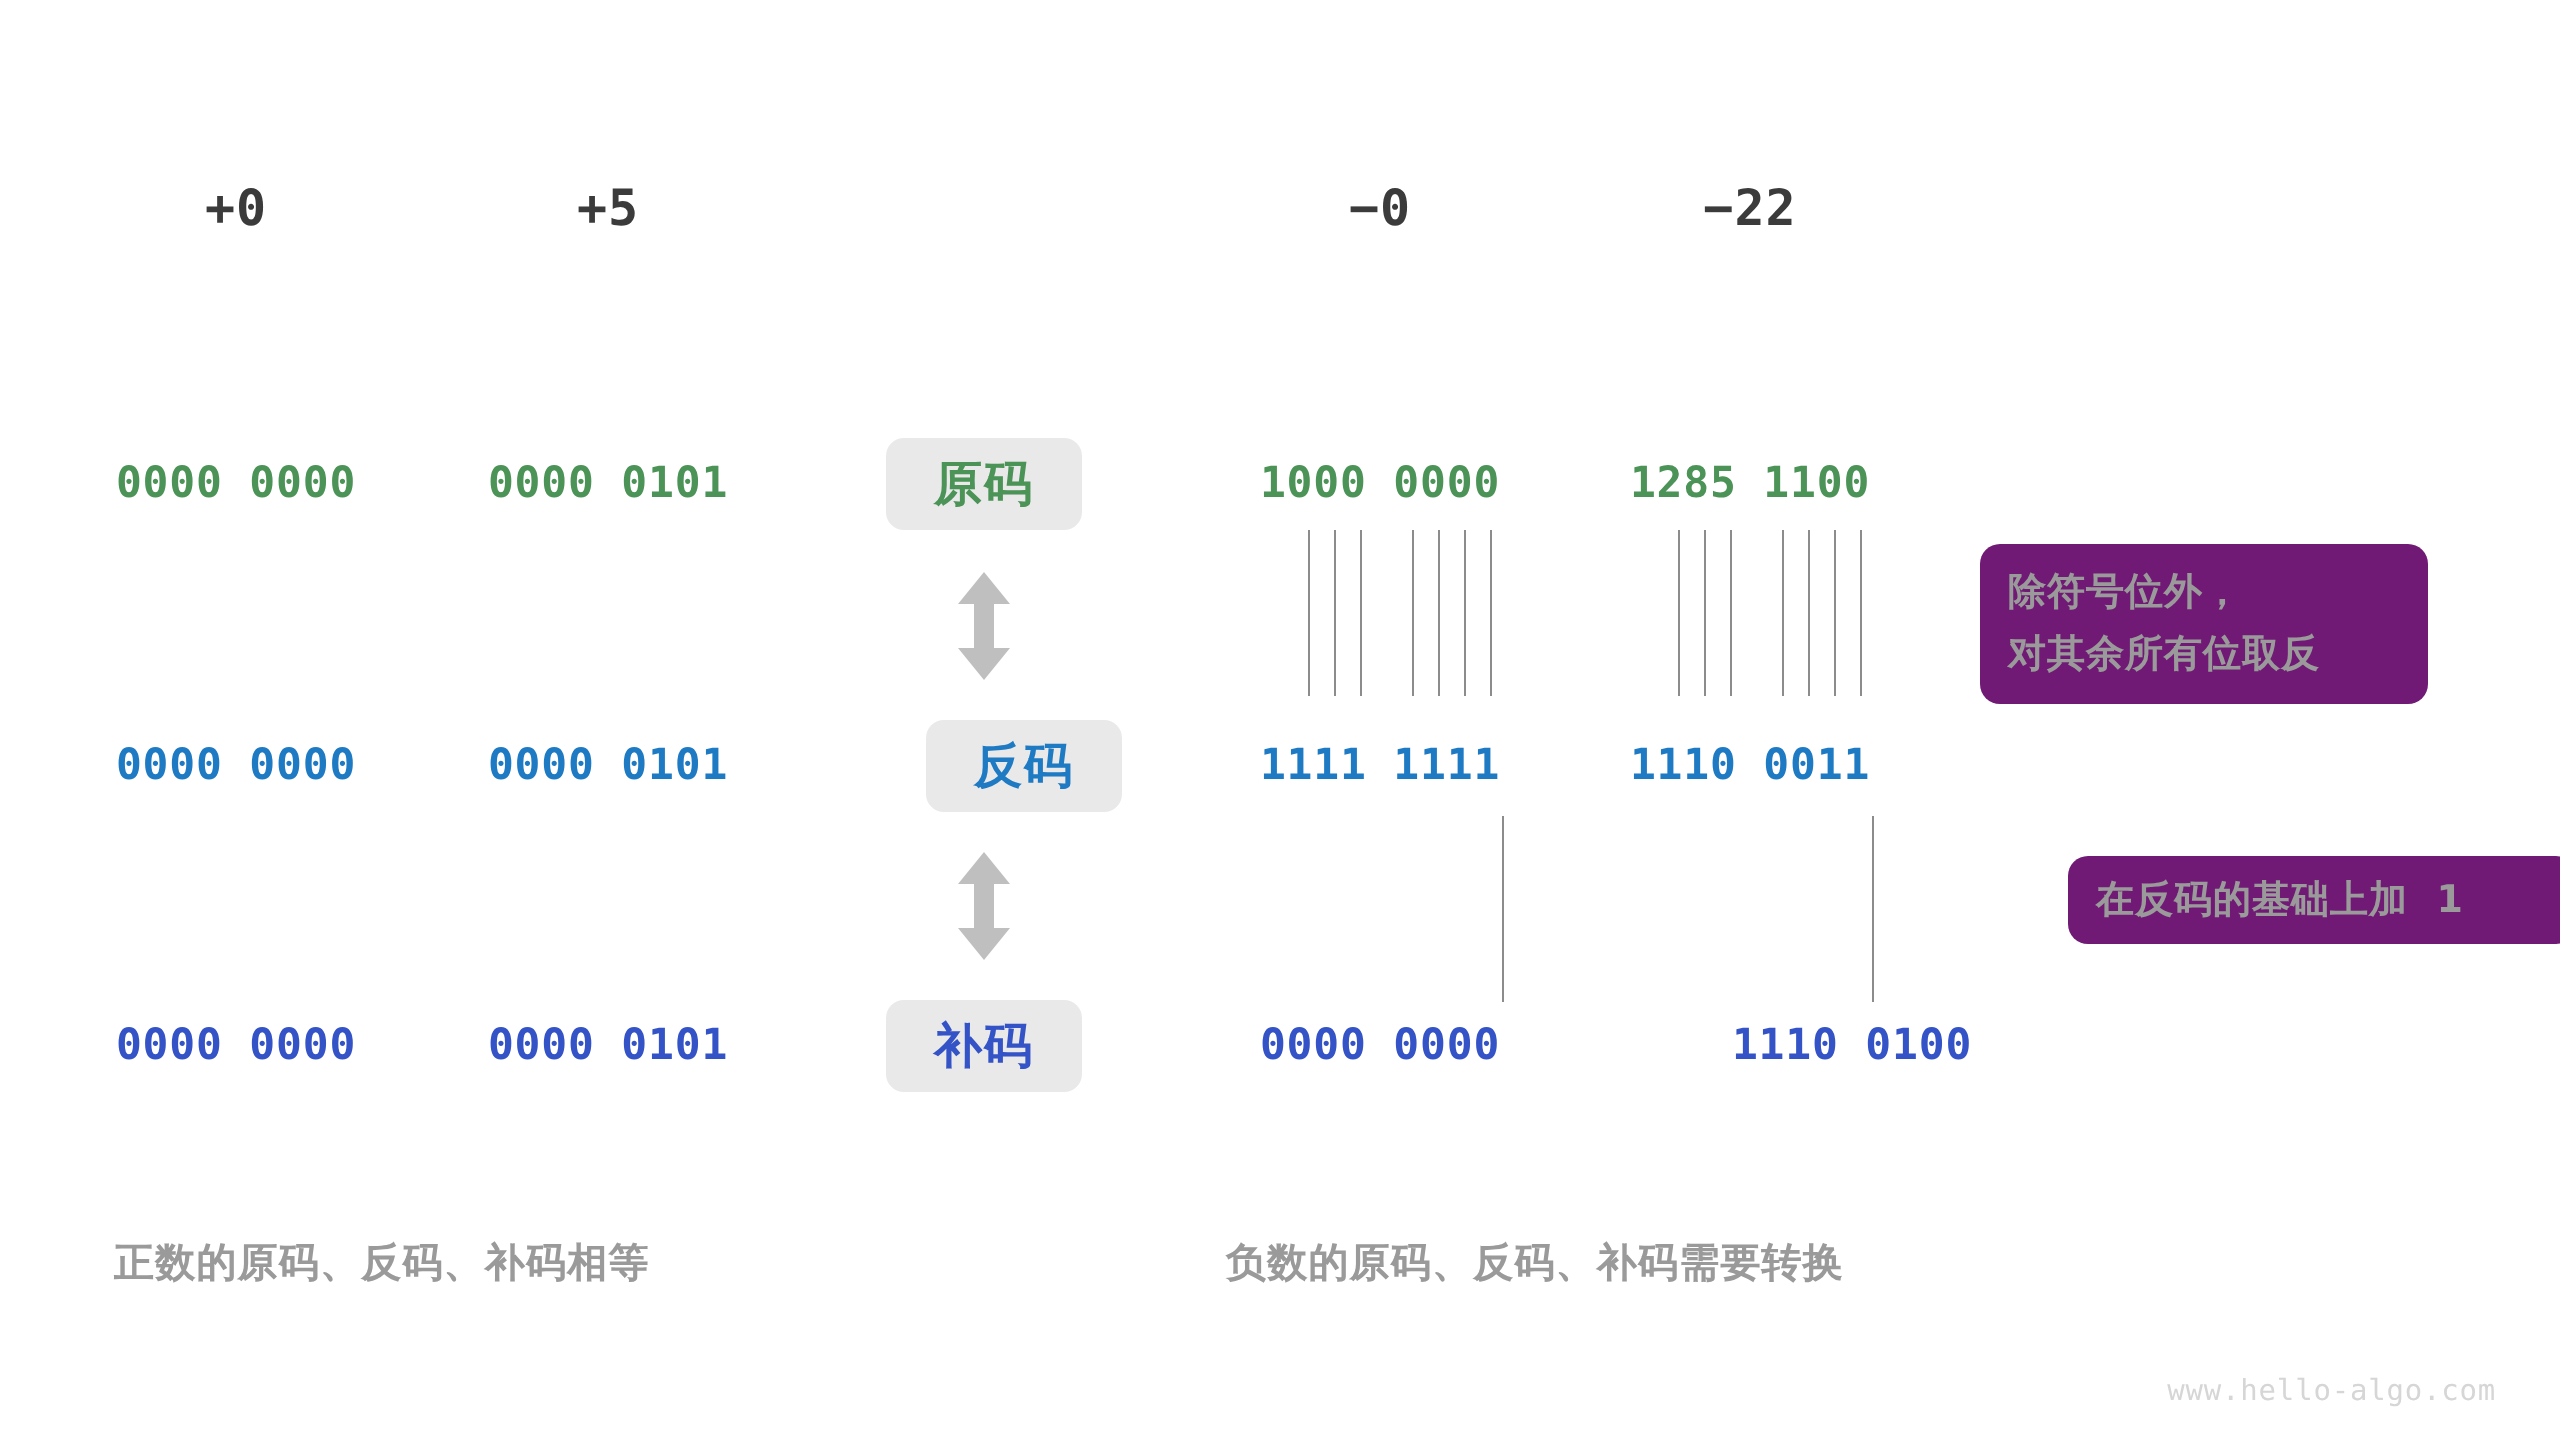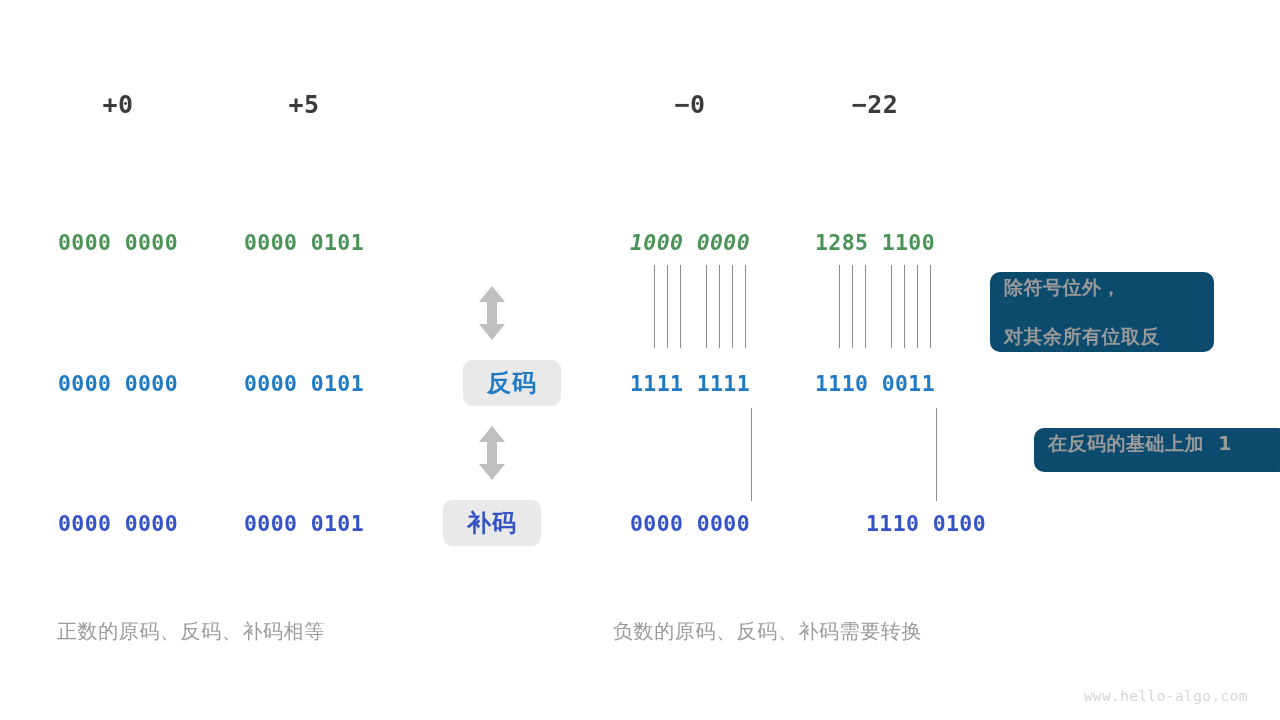--- a/index.html
+++ b/index.html
@@ -78,50 +78,50 @@
   
   .conn {
     position: absolute;
     width: 1.4px;
     background: #8c8c8c;
   }
 
   
   .note {
     position: absolute;
-    background: #0c4a6e;
+    background: #701a75;
     border-radius: 10px;
     color: #9a9a9a;
     font-size: 19px;
     font-weight: bold;
     line-height: 31px;
     letter-spacing: 0.5px;
     display: flex;
     flex-direction: column;
-    justify-content: space-between;
+    justify-content: center;
     box-sizing: border-box;
   }
   .note-1 {
     left: 990px; top: 272px;
     width: 224px; height: 80px;
     padding: 0 0 0 14px;
   }
   .note-2 {
     left: 990px; top: 428px;
     width: 254px; height: 44px;
     padding: 0 0 0 14px;
     margin-left: 44px;
   }
 
   
   .caption {
     position: absolute;
     color: #9a9a9a;
     font-size: 20px;
-    font-weight: normal;
+    font-weight: bold;
     letter-spacing: 0.6px;
     white-space: nowrap;
   }
 
   
   .watermark {
     position: absolute;
     right: 32px;
     bottom: 16px;
     color: #d6d6d6;
@@ -136,23 +136,24 @@
 <div class="stage">
 
   <div class="cell num-label" style="left:118px; top:104px;">+0</div>
   <div class="cell num-label" style="left:304px; top:104px;">+5</div>
   <div class="cell num-label" style="left:690px; top:104px;">−0</div>
   <div class="cell num-label" style="left:875px; top:104px;">−22</div>
 
 
   <div class="cell binary c-green" style="left:118px; top:242px;">0000 0000</div>
   <div class="cell binary c-green" style="left:304px; top:242px;">0000 0101</div>
-  <div class="cell binary c-green" style="left:690px; top:242px;font-style:italic;">1000 0000</div>
+  <div class="cell binary c-green" style="left:690px; top:242px;">1000 0000</div>
   <div class="cell binary c-green" style="left:875px; top:242px;">1285 1100</div>
 
+  <div class="badge" style="left:492px; top:242px; color:#4b9356;">原码</div>
 
   <div class="conn" style="left:654px;  top:265px; height:83px;"></div>
   <div class="conn" style="left:667px;  top:265px; height:83px;"></div>
   <div class="conn" style="left:680px;  top:265px; height:83px;"></div>
   <div class="conn" style="left:706px;  top:265px; height:83px;"></div>
   <div class="conn" style="left:719px;  top:265px; height:83px;"></div>
   <div class="conn" style="left:732px;  top:265px; height:83px;"></div>
   <div class="conn" style="left:745px;  top:265px; height:83px;"></div>
 
   <div class="conn" style="left:839px;  top:265px; height:83px;"></div>

